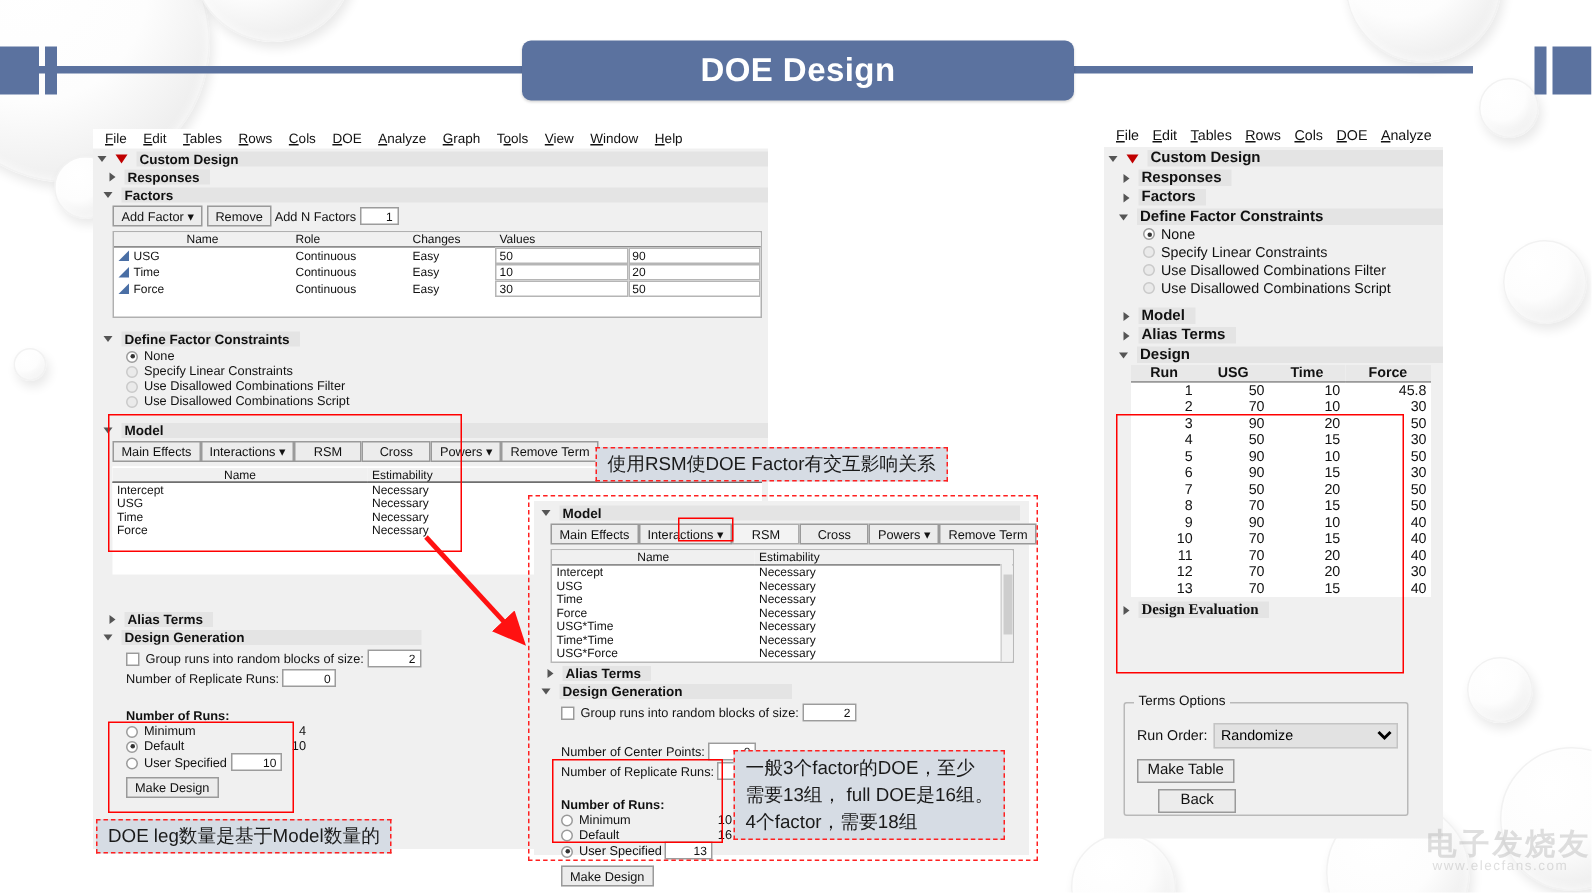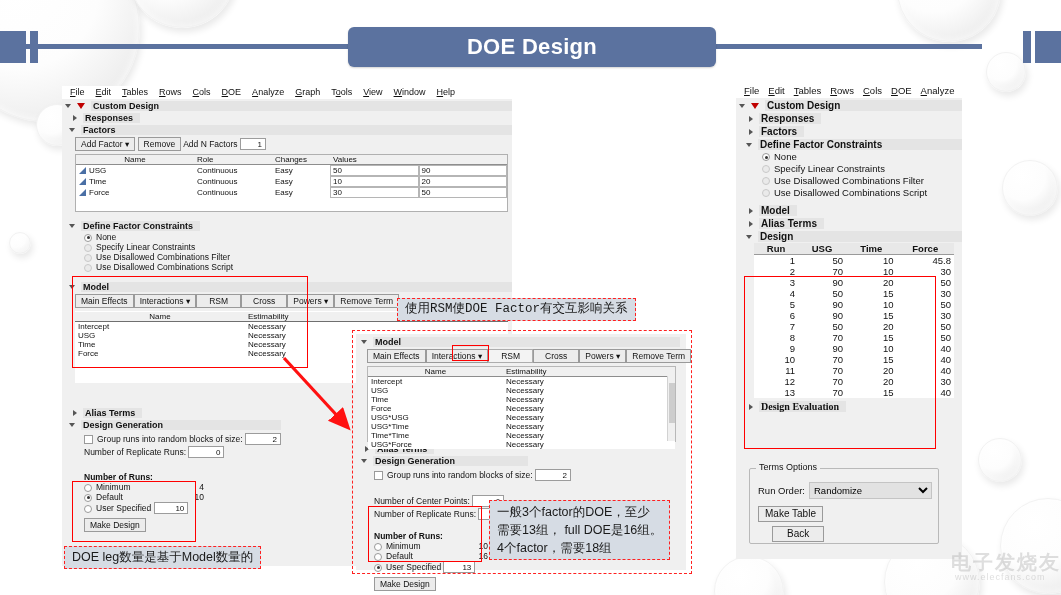--- a/index.html
+++ b/index.html
@@ -348,24 +348,20 @@
           </tr>
         <tr>
             <td>Time</td>
             <td>Necessary</td>
           </tr>
         <tr>
             <td>Force</td>
             <td>Necessary</td>
           </tr>
         <tr>
-            <td>USG*USG</td>
-            <td>Necessary</td>
-          </tr>
-        <tr>
             <td>USG*Time</td>
             <td>Necessary</td>
           </tr>
         <tr>
             <td>Time*Time</td>
             <td>Necessary</td>
           </tr>
         <tr>
             <td>USG*Force</td>
             <td>Necessary</td>
@@ -584,20 +580,20 @@
   <div style="position:absolute; left:22px; top:422px;">
     <span class="btn" style="font-size:10px;padding:1px 6px;">Make Table</span>
   </div>
   <div style="position:absolute; left:36px; top:442px;">
     <span class="btn" style="font-size:10px;padding:1px 14px;">Back</span>
   </div>
 </div>
 
 <div class="redbox" style="left:744px; top:276px; width:192px; height:173px;"></div>
 
-<div class="note" style="left:397px; top:298px;font-family:Liberation Mono, monospace;">使用RSM使DOE Factor有交互影响关系</div>
+<div class="note" style="left:397px; top:298px;">使用RSM使DOE Factor有交互影响关系</div>
 <div class="note" style="left:489px; top:500px; line-height:1.45;">一般3个factor的DOE，至少
 需要13组， full DOE是16组。
 4个factor，需要18组</div>
 <div class="note" style="left:64px;  top:546px;">DOE leg数量是基于Model数量的</div>
 
 <div class="watermark" style="left:951px; top:549px;">电子发烧友</div>
 <div class="watermark small" style="left:955px; top:572px;">www.elecfans.com</div>
 
 </body></html>

